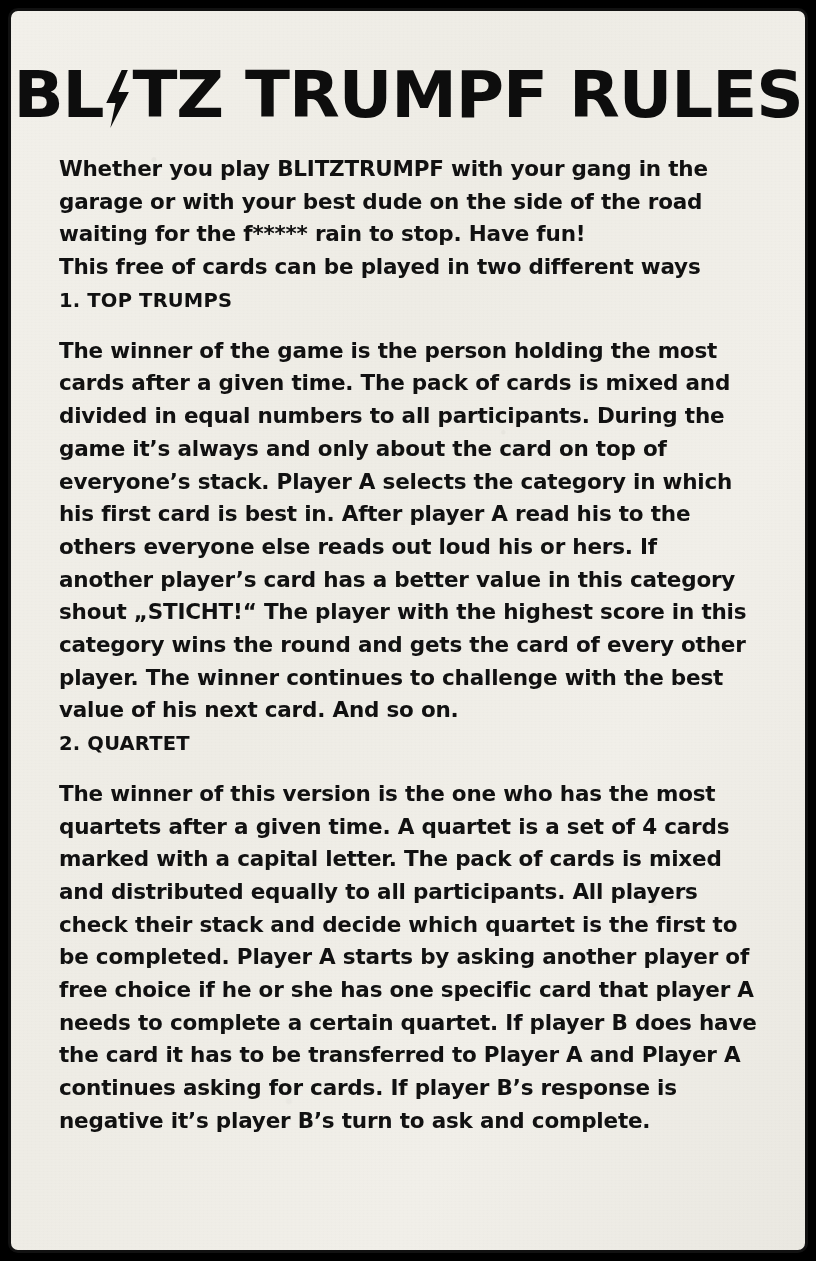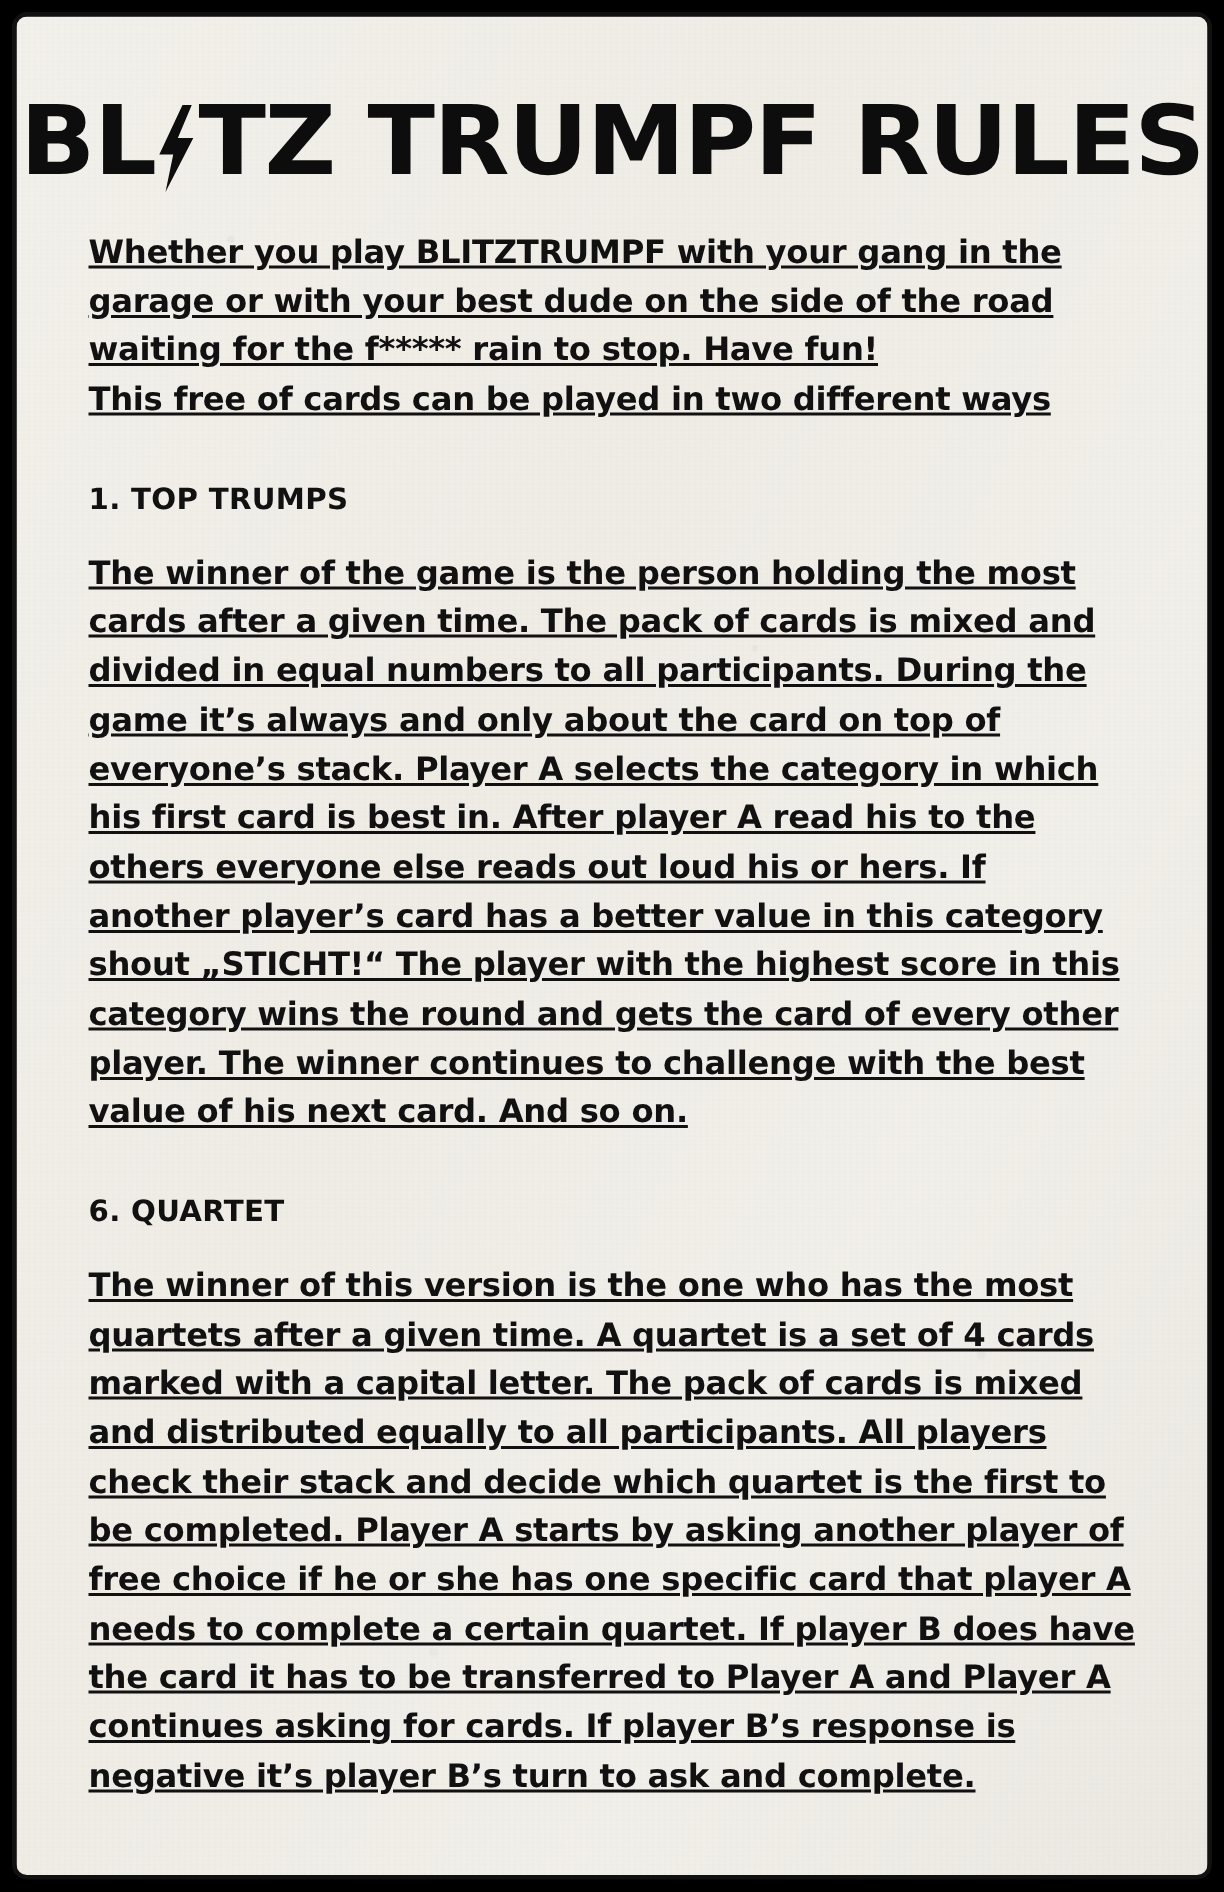--- a/index.html
+++ b/index.html
@@ -79,28 +79,27 @@
     color: #111111;
     font-family: "DejaVu Sans", sans-serif;
     font-weight: 700;
     font-size: 21.5px;
     line-height: 1.52;
     letter-spacing: -0.2px;
   }
 
   .para {
     margin: 0 0 0 0;
-    text-decoration: underline;
   }
   .para + .para { margin-top: 0; }
 
   .spaced { margin-top: 17px; }
 
   .section-head {
-    margin-top: 34px;
+    margin-top: 2px;
     font-size: 19.5px;
     font-weight: 700;
     letter-spacing: 0.2px;
   }
 
   .section-body {
     margin-top: 18px;
   }
 </style>
 </head>
@@ -122,18 +121,18 @@
     </h1>
 
     <div class="body">
 
       <p class="para">Whether you play BLITZTRUMPF with your gang in the garage or with your best dude on the side of the road waiting for the f***** rain to stop. Have fun!</p>
       <p class="para spaced">This free of cards can be played in two different ways</p>
 
       <p class="section-head">1. TOP TRUMPS</p>
       <p class="para section-body">The winner of the game is the person holding the most cards after a given time. The pack of cards is mixed and divided in equal numbers to all participants. During the game it’s always and only about the card on top of everyone’s stack. Player A selects the category in which his first card is best in. After player A read his to the others everyone else reads out loud his or hers. If another player’s card has a better value in this category shout „STICHT!“ The player with the highest score in this category wins the round and gets the card of every other player. The winner continues to challenge with the best value of his next card. And so on.</p>
 
-      <p class="section-head">6. QUARTET</p>
+      <p class="section-head">2. QUARTET</p>
       <p class="para section-body">The winner of this version is the one who has the most quartets after a given time. A quartet is a set of 4 cards marked with a capital letter. The pack of cards is mixed and distributed equally to all participants. All players check their stack and decide which quartet is the first to be completed. Player A starts by asking another player of free choice if he or she has one specific card that player A needs to complete a certain quartet. If player B does have the card it has to be transferred to Player A and Player A continues asking for cards. If player B’s response is negative it’s player B’s turn to ask and complete.</p>
 
     </div>
   </div>
 </div>
 
 </body></html>

